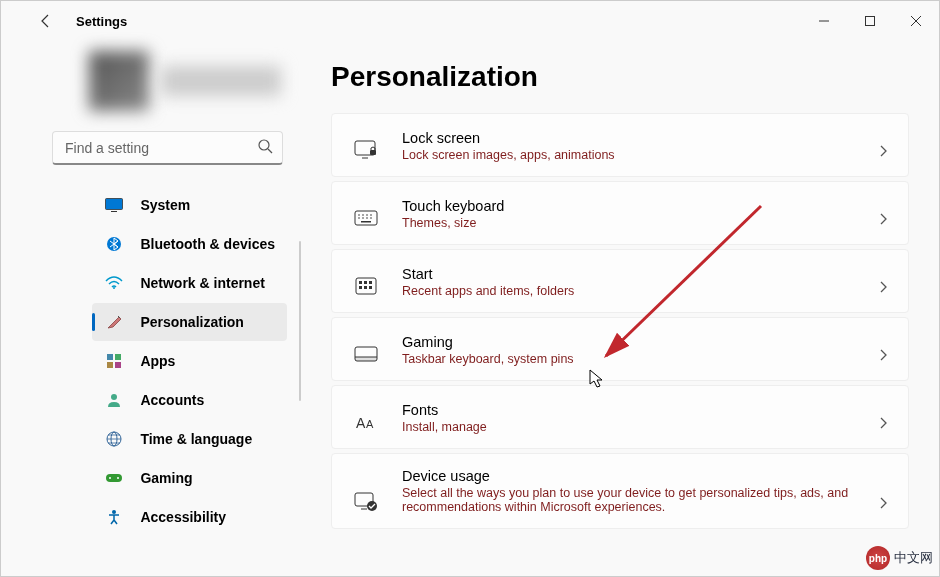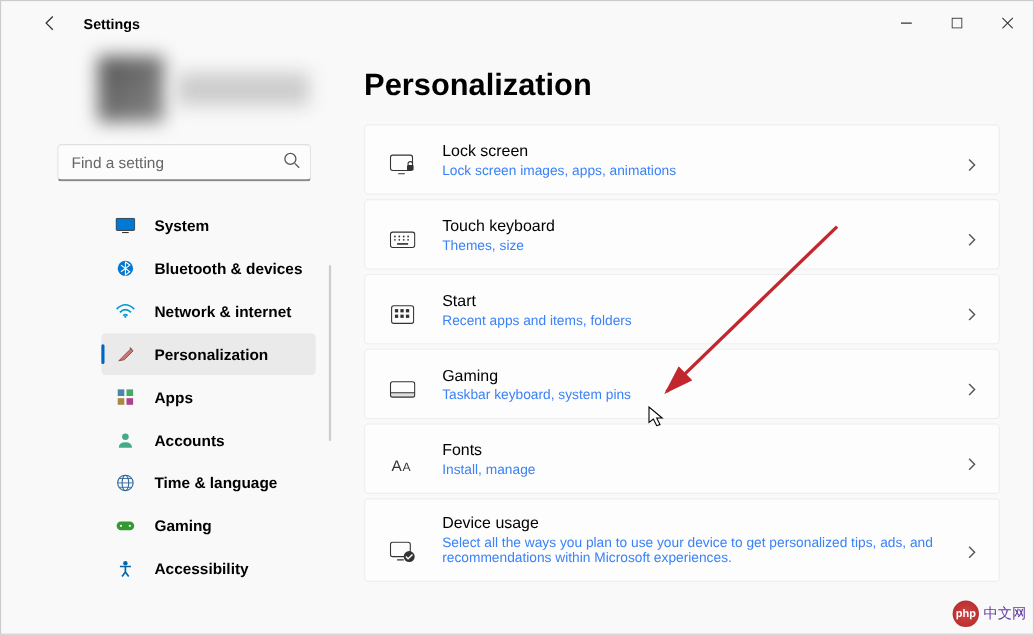--- a/index.html
+++ b/index.html
@@ -28,28 +28,28 @@
     .nav-icon { width: 20px; height: 20px; display: flex; align-items: center; justify-content: center; margin-right: 16px; }
     .nav-label { font-size: 14px; }
     .scrollhint { position: absolute; right: 0; top: 200px; width: 2px; height: 160px; background: #ccc; border-radius: 1px; }
     
     .main { flex: 1; padding: 20px 30px 0 30px; overflow-y: auto; }
     .page-title { font-size: 28px; font-weight: 600; margin-bottom: 20px; }
     .setting-row { background: #fdfdfd; border: 1px solid #eee; border-radius: 4px; display: flex; align-items: flex-end; padding: 14px 20px; margin-bottom: 4px; cursor: pointer; min-height: 64px; }
     .row-icon { width: 28px; height: 24px; display: flex; align-items: center; justify-content: center; margin-right: 22px; color: #333; }
     .row-text { flex: 1; }
     .row-title { font-size: 14.5px; }
-    .row-desc { font-size: 12.5px; color: #3b82f6; margin-top: 2px; }
+    .row-desc { font-size: 12.5px; color: #7f1d1d; margin-top: 2px; }
     .chevron { color: #666; }
     
     .arrow-annot { position: absolute; left: 590px; top: 200px; pointer-events: none; }
     .cursor-annot { position: absolute; left: 588px; top: 368px; pointer-events: none; }
     .watermark { position: absolute; right: 6px; bottom: 6px; display: flex; align-items: center; gap: 4px; opacity: 0.9; }
     .wm-logo { width: 24px; height: 24px; border-radius: 50%; background: radial-gradient(circle,#c33,#a11); display: flex; align-items: center; justify-content: center; color: #fff; font-size: 10px; font-weight: bold; margin-left: 48px; }
-    .wm-text { font-size: 13px; color: #4c1d95; }
+    .wm-text { font-size: 13px; color: #0f172a; }
   </style>
 </head>
 <body>
 
 <div class="titlebar">
   <button class="back-btn">
     <svg width="16" height="16" viewBox="0 0 16 16">
         <path d="M10 2 L4 8 L10 14" stroke="#333" stroke-width="1.2" fill="none"></path>
       </svg>
   </button>

